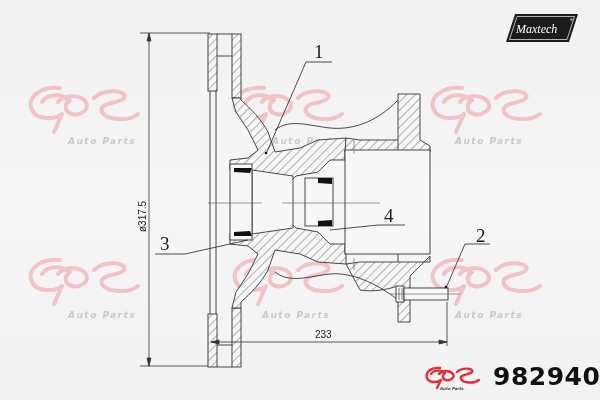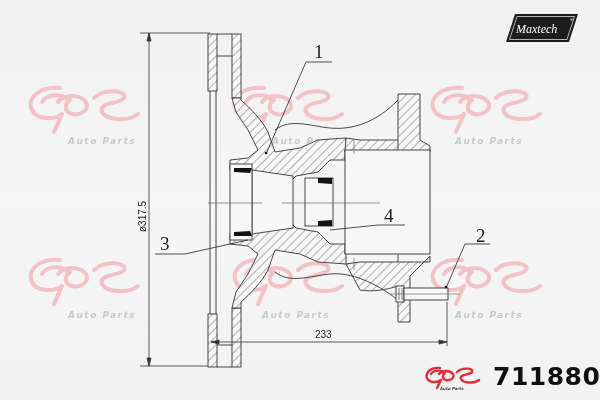--- a/index.html
+++ b/index.html
@@ -162,13 +162,13 @@
   <path d="M12,3.5 L69.5,3.5 L62,26.5 L4.5,26.5 Z" fill="none" stroke="#ddd" stroke-width="0.8"></path>
   <text x="11" y="20" font-family="Liberation Serif, serif" font-style="italic" font-size="12" fill="#fff">Maxtech</text>
   <circle cx="66.5" cy="6.5" r="1.3" fill="#999"></circle>
 </svg>
 
 <svg class="bottom-logo" viewBox="0 0 60 28" xmlns="http://www.w3.org/2000/svg">
   <path d="M16,4 C6,3 1,9 3,14 C5,19 13,19 17,16 M17,16 L13,24 M15,10 C18,6 26,6 29,10 C31,14 26,17 22,16 C18,15 18,11 21,9 M33,8 C38,3 50,4 48,8 C46,11 35,10 37,15 C39,19 50,20 55,16 M7,10 C10,5 20,6 20,10" fill="none" stroke="#e0303a" stroke-width="2.4" stroke-linecap="round"></path>
   <text x="16" y="26" font-family="DejaVu Sans, sans-serif" font-style="italic" font-weight="bold" font-size="4" fill="#444">Auto Parts</text>
 </svg>
 
-<div class="part-number">711880</div>
+<div class="part-number">982940</div>
 
 </body></html>

